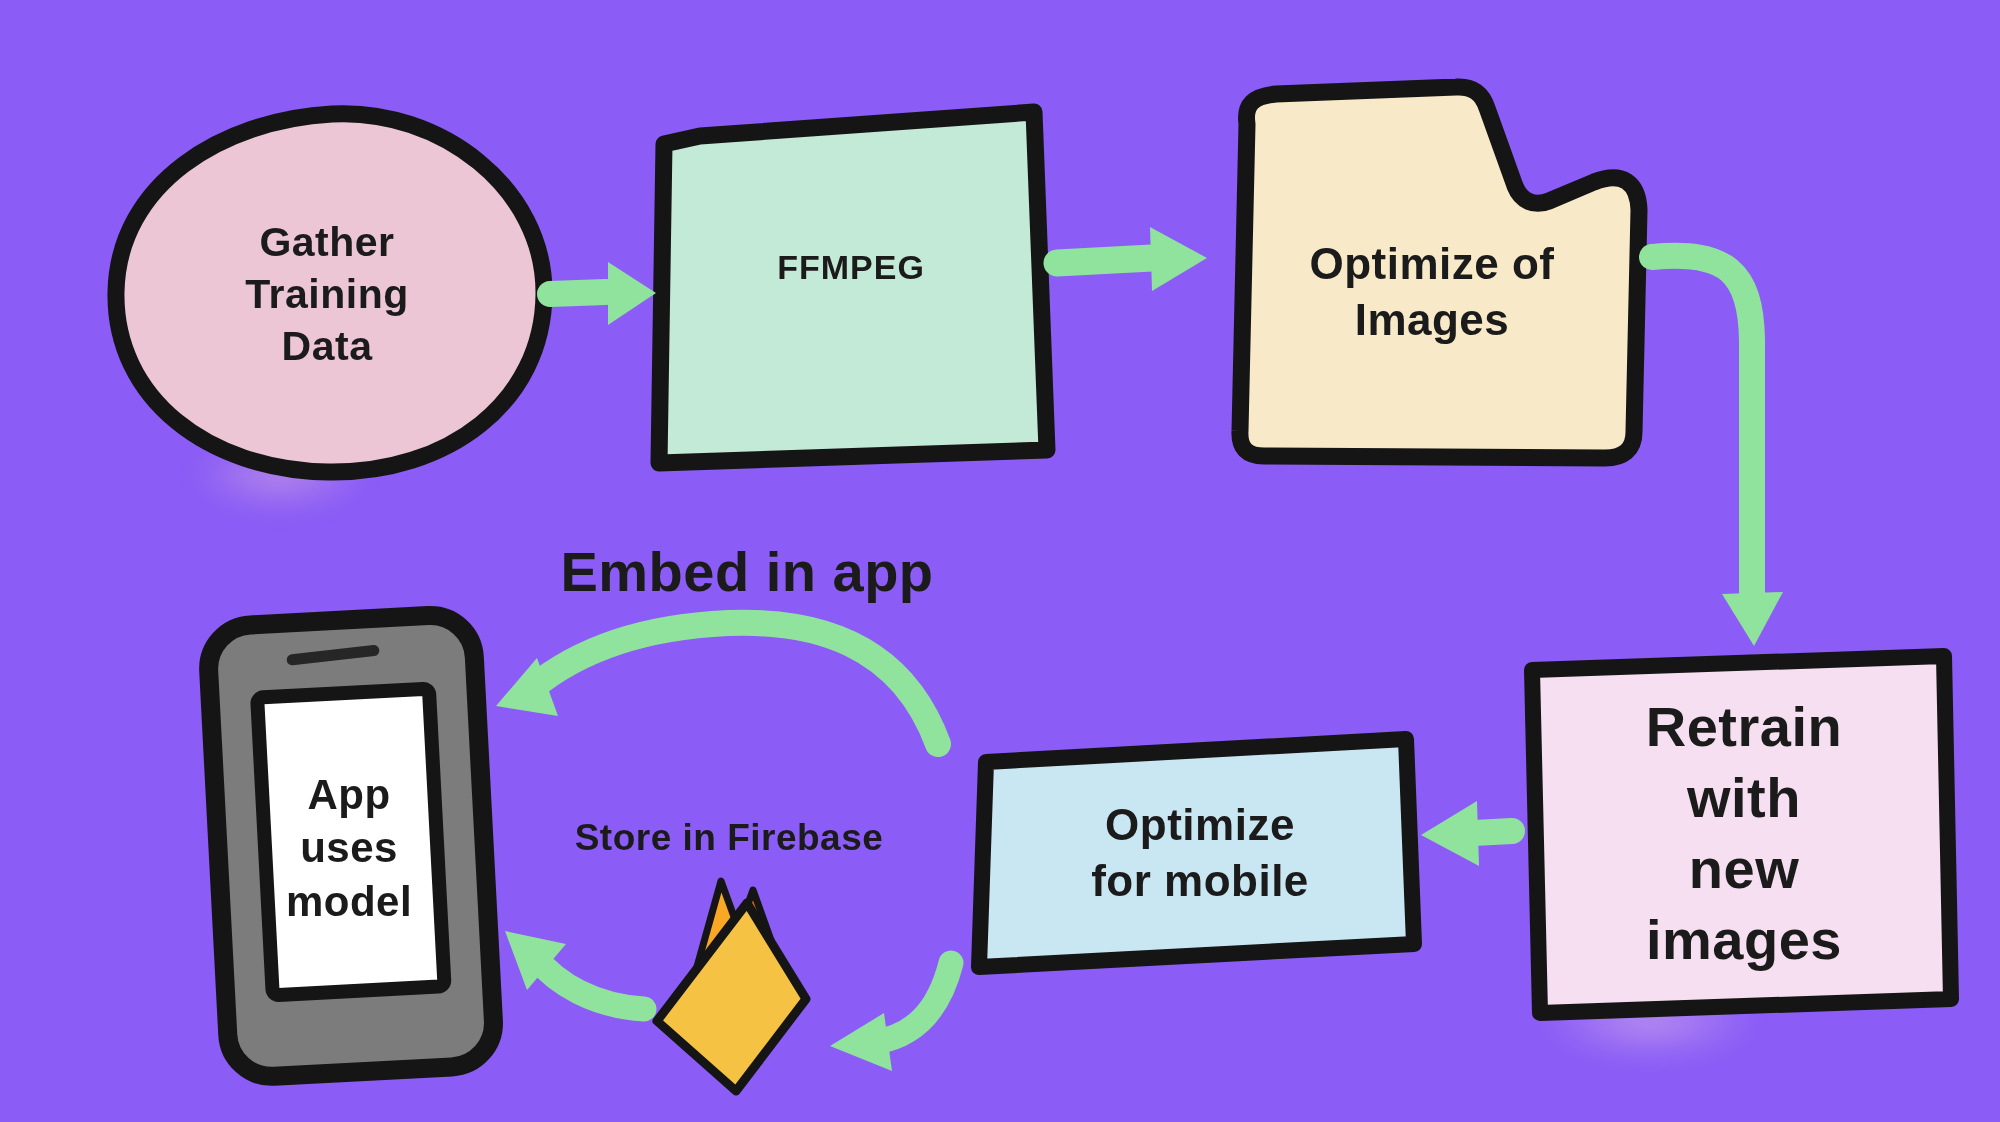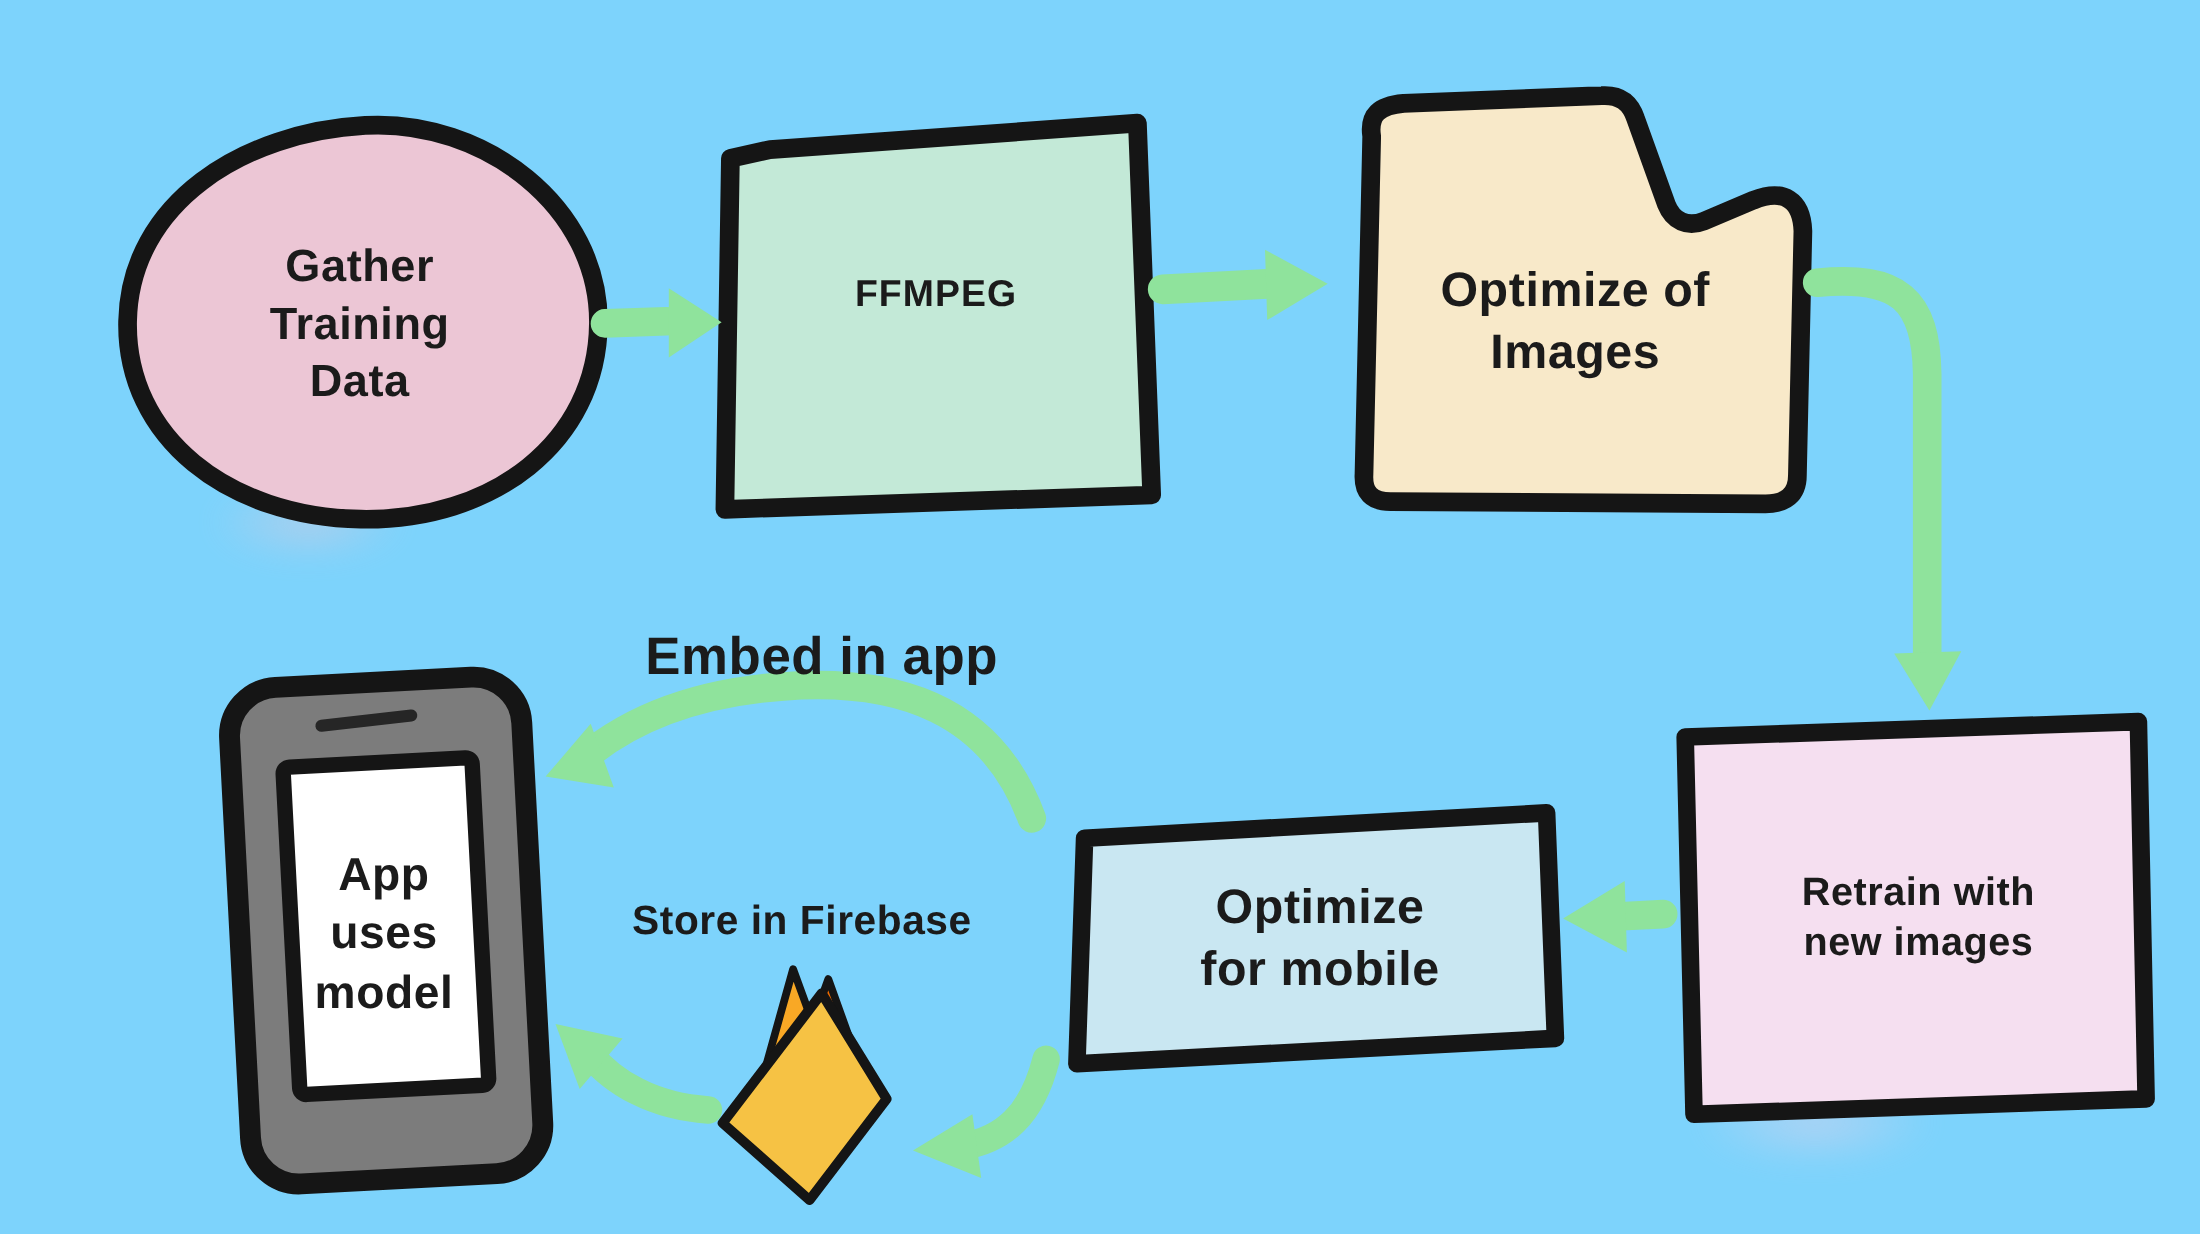--- a/index.html
+++ b/index.html
@@ -2,44 +2,44 @@
 <html><head>
 <meta charset="utf-8">
 <style>
   * { margin: 0; padding: 0; box-sizing: border-box; }
   html, body { width: 2000px; height: 1122px; }
   body { font-family: "Liberation Sans", sans-serif; background: #ffffff; }
   .canvas {
     position: relative;
     width: 2000px;
     height: 1122px;
-    background: #7dd3fc;
+    background: #8b5cf6;
     overflow: hidden;
   }
   svg.diagram { position: absolute; left: 0; top: 0; width: 2000px; height: 1122px; }
   .ink { stroke: #151515; }
   .arrow-tail { fill: none; stroke-linecap: round; stroke-linejoin: round; }
   .label {
     position: absolute;
     transform: translate(-50%, -50%);
     text-align: center;
     font-weight: bold;
     color: #1b1b1b;
     white-space: pre-line;
     line-height: 1.27;
     letter-spacing: 0.5px;
     z-index: 5;
   }
   .lbl-gather   { left: 327px;  top: 294px;  font-size: 41px; }
   .lbl-ffmpeg   { left: 851px;  top: 268px;  font-size: 34px; letter-spacing: 1px; }
   .lbl-folders  { left: 1432px; top: 292px;  font-size: 44px; }
-  .lbl-retrain  { left: 1744px; top: 833px;  font-size: 36px; }
+  .lbl-retrain  { left: 1744px; top: 833px;  font-size: 56px; }
   .lbl-optimize { left: 1200px; top: 853px;  font-size: 44px; }
   .lbl-app      { left: 349px;  top: 848px;  font-size: 42px; }
-  .lbl-embed    { left: 747px;  top: 598px;  font-size: 48px; }
+  .lbl-embed    { left: 747px;  top: 572px;  font-size: 56px; }
   .lbl-store    { left: 729px;  top: 838px;  font-size: 37px; text-align: right; }
   .smudge {
     position: absolute;
     border-radius: 50%;
     filter: blur(14px);
     opacity: 0.45;
     z-index: 0;
     pointer-events: none;
   }
   .smudge-1 { left: 190px; top: 440px; width: 180px; height: 70px; background: radial-gradient(#eec9d7, transparent 70%); }

